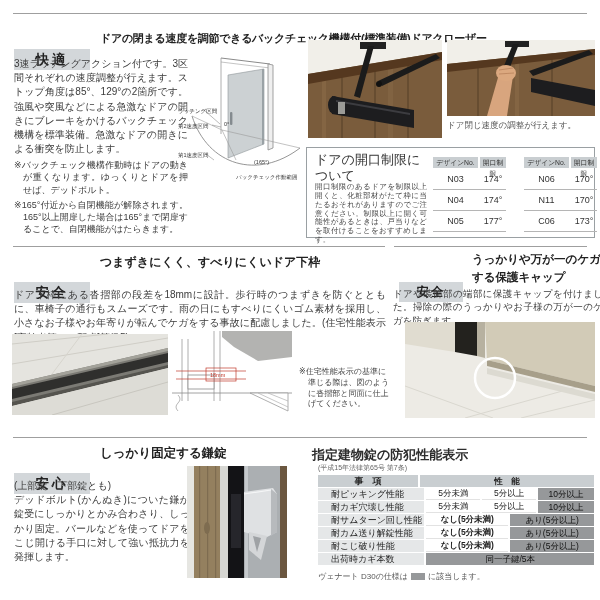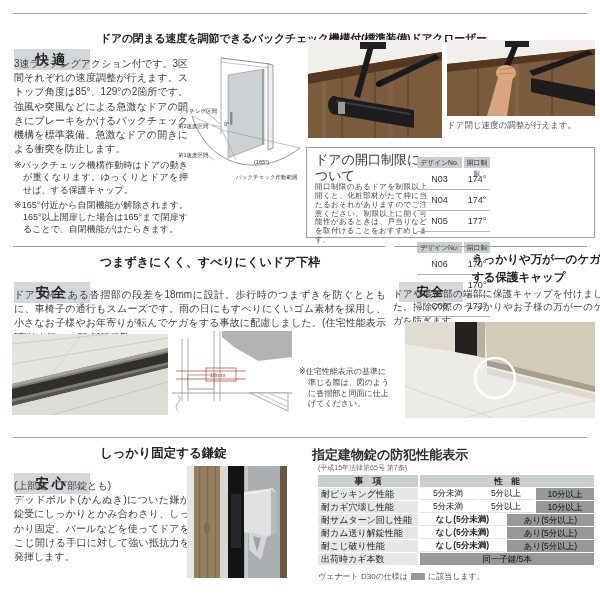--- a/index.html
+++ b/index.html
@@ -12,36 +12,36 @@
              background:var(--label_bg,#d3d7da);color:#222;font-weight:bold;
              font-size:13.5px;letter-spacing:3px;margin-top:32px;}
   .sec-title{position:absolute;font-weight:bold;color:#222;white-space:nowrap;}
   .body-text{position:absolute;font-size:10px;color:#3b3b3b;line-height:1.42;text-align:justify;}
   .note{font-size:9px;line-height:1.35;margin-top:3px;padding-left:9px;text-indent:-9px;color:#3b3b3b;}
   .caption{position:absolute;font-size:8.5px;color:#555;}
   
   .ol-box{position:absolute;left:306px;top:147px;width:287px;height:89px;border:1px solid #9aa0a3;background:#fff;}
   .ol-title{position:absolute;left:8px;top:4px;width:112px;font-size:13px;line-height:1.22;color:#333;}
   .ol-body{position:absolute;left:8px;top:35px;width:112px;font-size:7.5px;line-height:1.18;color:#444;text-align:justify;}
-  .ol-tables{position:absolute;left:110px;top:9px;display:flex;gap:10px;flex-direction:column;}
+  .ol-tables{position:absolute;left:126px;top:9px;display:flex;gap:18px;}
   .ol-table{width:73px;}
   .ol-thead{display:flex;gap:2px;margin-bottom:1px;}
   .ol-th{height:11px;line-height:11px;background:var(--table_header_bg,#c9ced1);
          font-size:6.8px;text-align:center;color:#333;}
   .ol-th.design{width:45px;}  .ol-th.limit{width:26px;}
   .ol-tr{display:flex;gap:2px;border-bottom:1px solid #b5b5b5;}
   .ol-td{height:20px;line-height:20px;font-size:9px;text-align:center;color:#333;}
   .ol-td.design{width:45px;}  .ol-td.limit{width:26px;}
   
   .st-title{position:absolute;left:312px;top:446px;font-size:13px;font-weight:bold;color:#2d2d2d;}
   .st-sub{position:absolute;left:318px;top:463px;font-size:7px;color:#666;}
   .sec-table{position:absolute;left:318px;top:475px;width:276px;}
   .st-row{display:flex;gap:2px;margin-bottom:1px;}
   .st-cell{height:12px;line-height:12px;font-size:8.5px;text-align:center;color:#222;overflow:hidden;white-space:nowrap;}
-  .st-label{width:97px;padding-left:3px;text-align:left;background:#e5e7e8;font-size:9px;}
+  .st-label{width:97px;padding-left:13px;text-align:left;background:#e5e7e8;font-size:9px;}
   .st-h{background:var(--table_header_bg,#c9ced1);font-weight:bold;}
   .st-h.st-label{text-align:center;padding-left:0;width:100px;}
   .st-w{background:#fff;border-bottom:1px solid #e2e2e2;height:11px;line-height:11px;}
   .st-d{background:var(--table_dark_cell,#96989a);color:#111;}
   .w56{width:56px;} .w58{width:58px;} .w85{width:85px;font-weight:bold;} .w87{width:87px;} .w174{width:174px;}
   .st-footer{position:absolute;left:318px;top:571px;font-size:8px;color:#555;}
   .swatch{display:inline-block;width:14px;height:7px;background:var(--table_dark_cell,#96989a);
           margin:0 3px;vertical-align:middle;}
   .annot{position:absolute;left:299px;top:367px;width:84px;font-size:8px;line-height:1.35;color:#444;
          padding-left:9px;text-indent:-9px;}
@@ -50,21 +50,21 @@
 <body>
 
 <div id="page">
 
   <div class="rule" style="left:13px;top:13px;width:574px;"></div>
   <div class="sec-label" style="left:14px;top:17px;width:76px;">快適</div>
   <div class="sec-title" style="left:100px;top:31px;font-size:11px;letter-spacing:-0.3px;">ドアの閉まる速度を調節できるバックチェック機構付(標準装備)ドアクローザー</div>
 
   <div class="body-text" style="left:14px;top:57px;width:174px;">
     <div>3速ラッチングアクション付です。3区間それぞれの速度調整が行えます。ストップ角度は85°、129°の2箇所です。強風や突風などによる急激なドアの開きにブレーキをかけるバックチェック機構を標準装備。急激なドアの開きによる衝突を防止します。</div>
-    <div class="note">※バックチェック機構作動時はドアの動きが重くなります。ゆっくりとドアを押せば、する保護キャップ。</div>
+    <div class="note">※バックチェック機構作動時はドアの動きが重くなります。ゆっくりとドアを押せば、デッドボルト。</div>
     <div class="note">※165°付近から自閉機能が解除されます。165°以上開扉した場合は165°まで閉扉することで、自閉機能がはたらきます。</div>
   </div>
 
   <svg class="abs" style="left:178px;top:56px;" width="133" height="128" viewBox="0 0 133 128">
     <line x1="43" y1="2" x2="92" y2="8" stroke="#8a8a8a" stroke-width="1"></line>
     <line x1="43" y1="6" x2="92" y2="12" stroke="#b5b5b5" stroke-width="0.8"></line>
     <polygon points="90,8 95,9 95,92 90,94" fill="#efefef" stroke="#8a8a8a" stroke-width="0.8"></polygon>
     <line x1="43" y1="2" x2="43" y2="78" stroke="#9a9a9a" stroke-width="0.8"></line>
     <polygon points="50,19 86,13 86,88 50,102" fill="#ccd1d3" stroke="#8f9598" stroke-width="0.6"></polygon>
     <polygon points="84,13 86,13 86,88 84,89" fill="#9aa2a6"></polygon>

